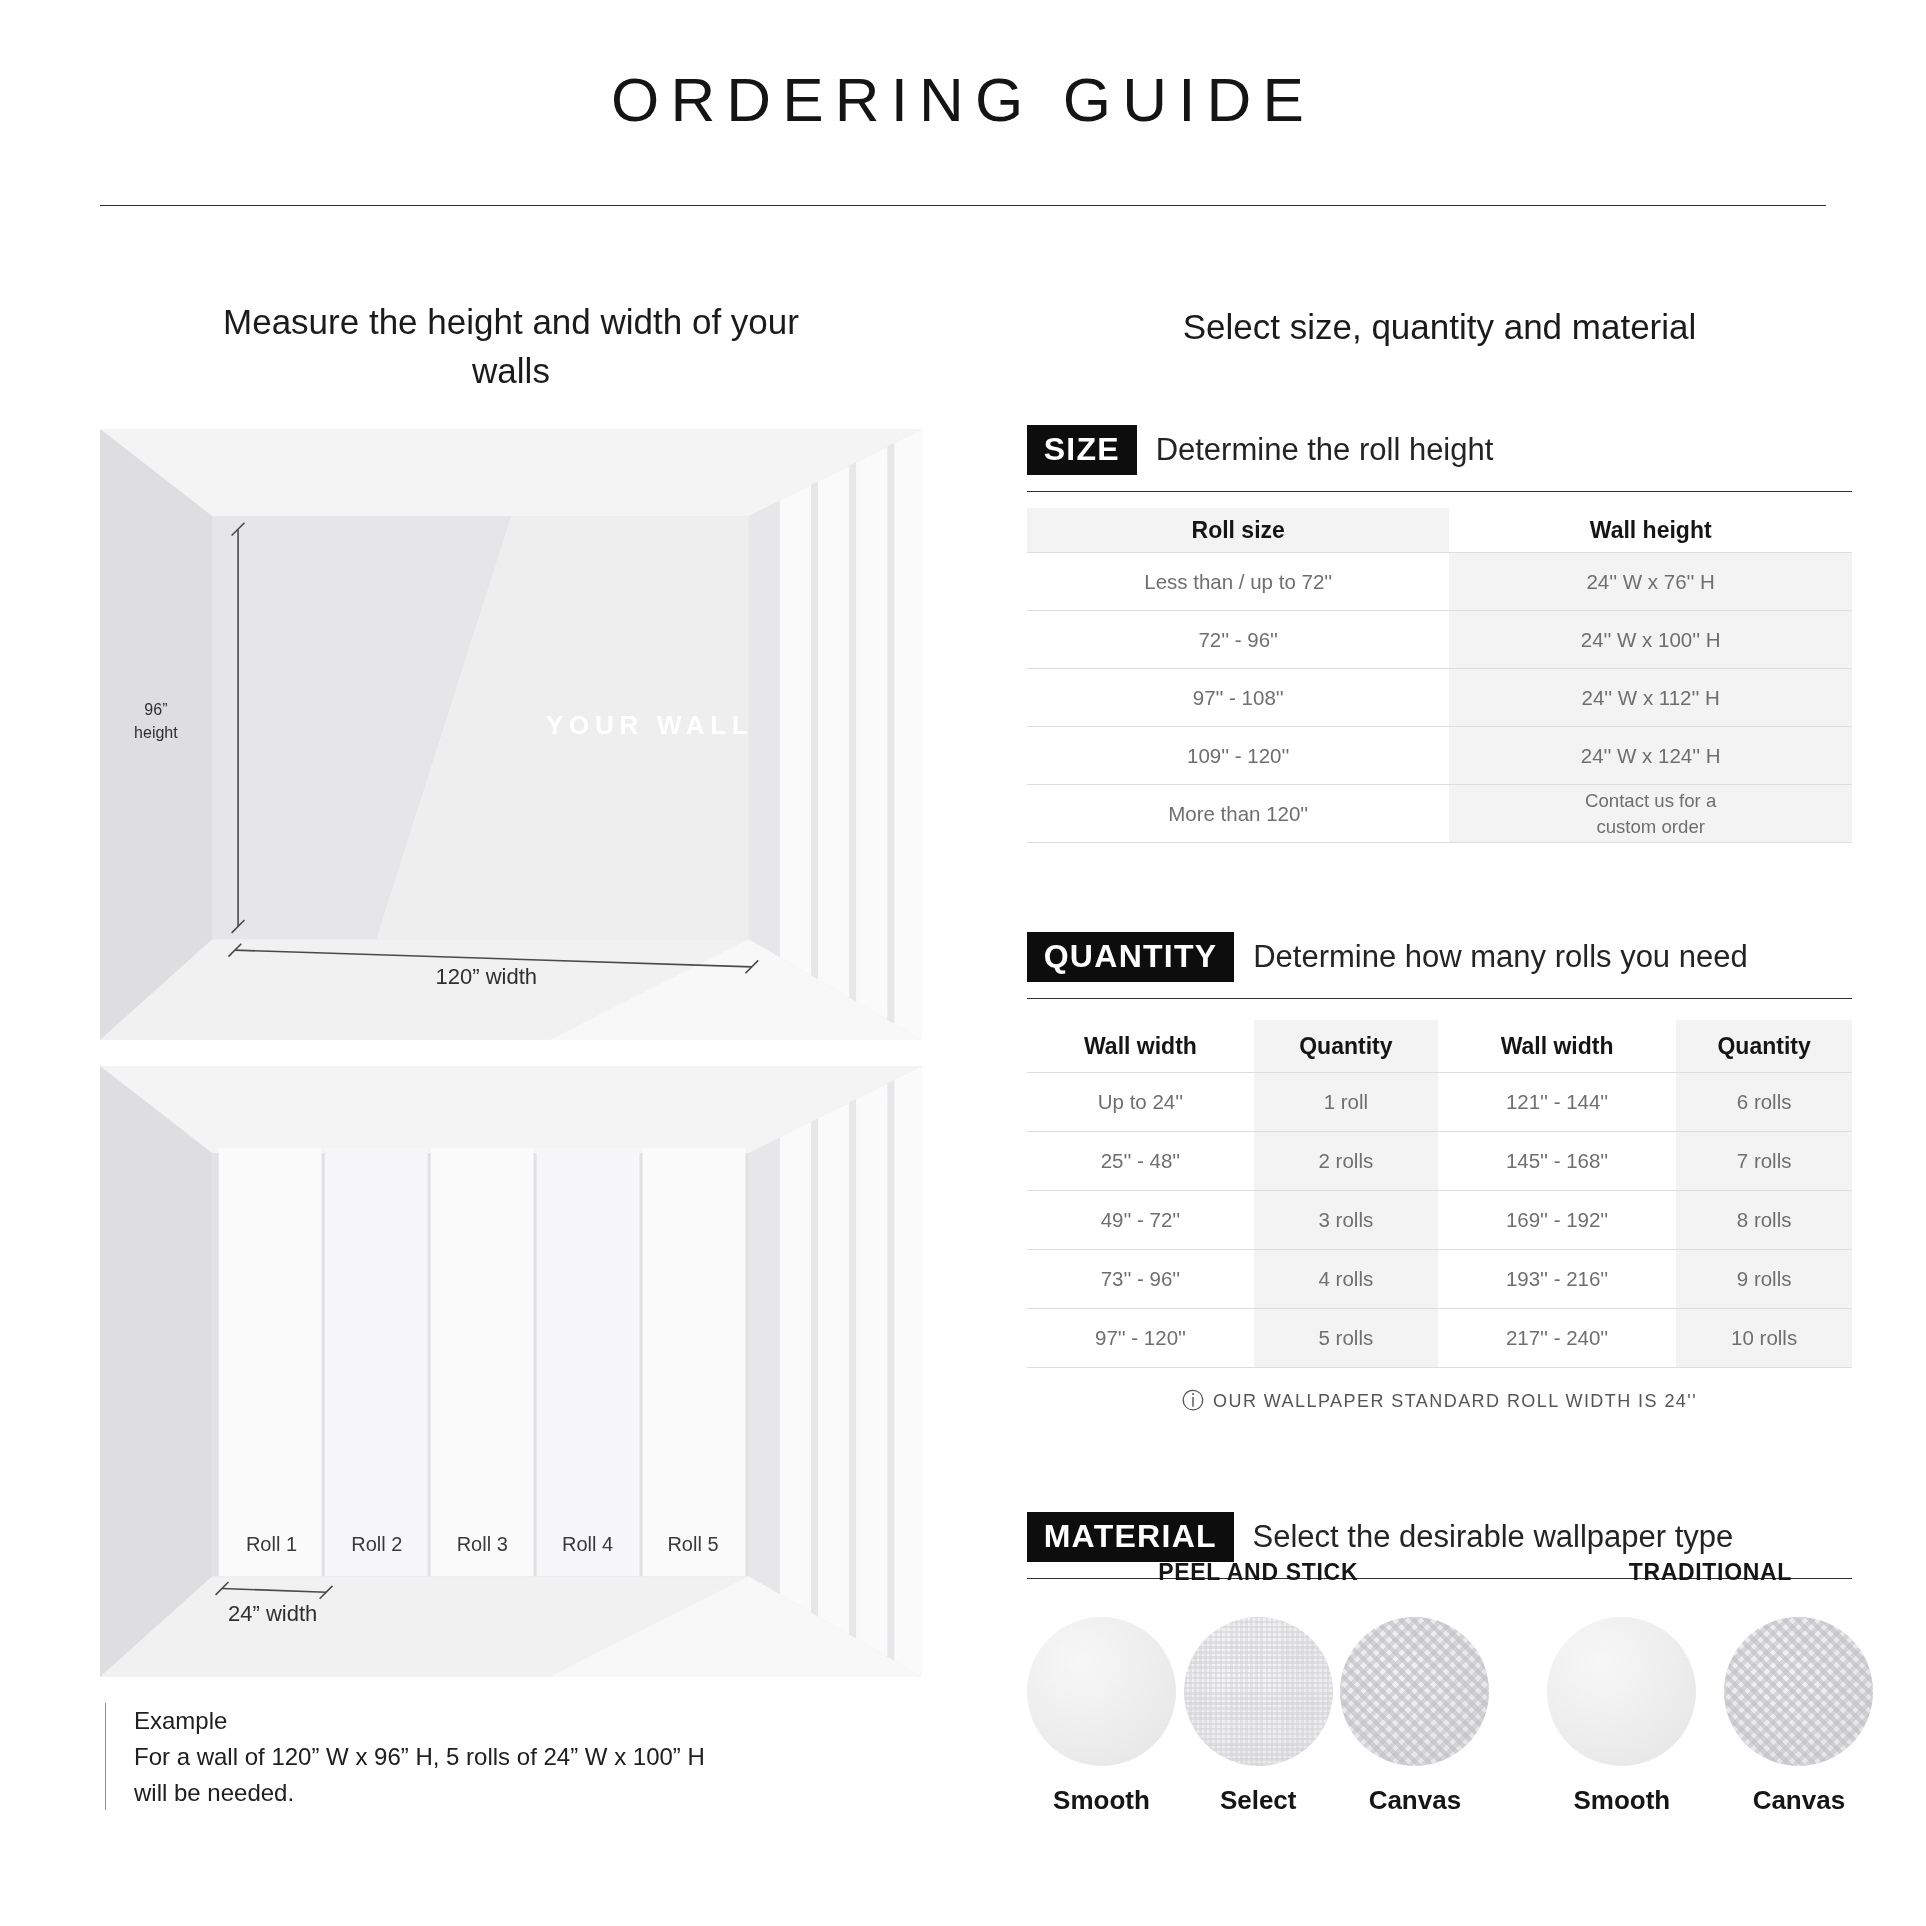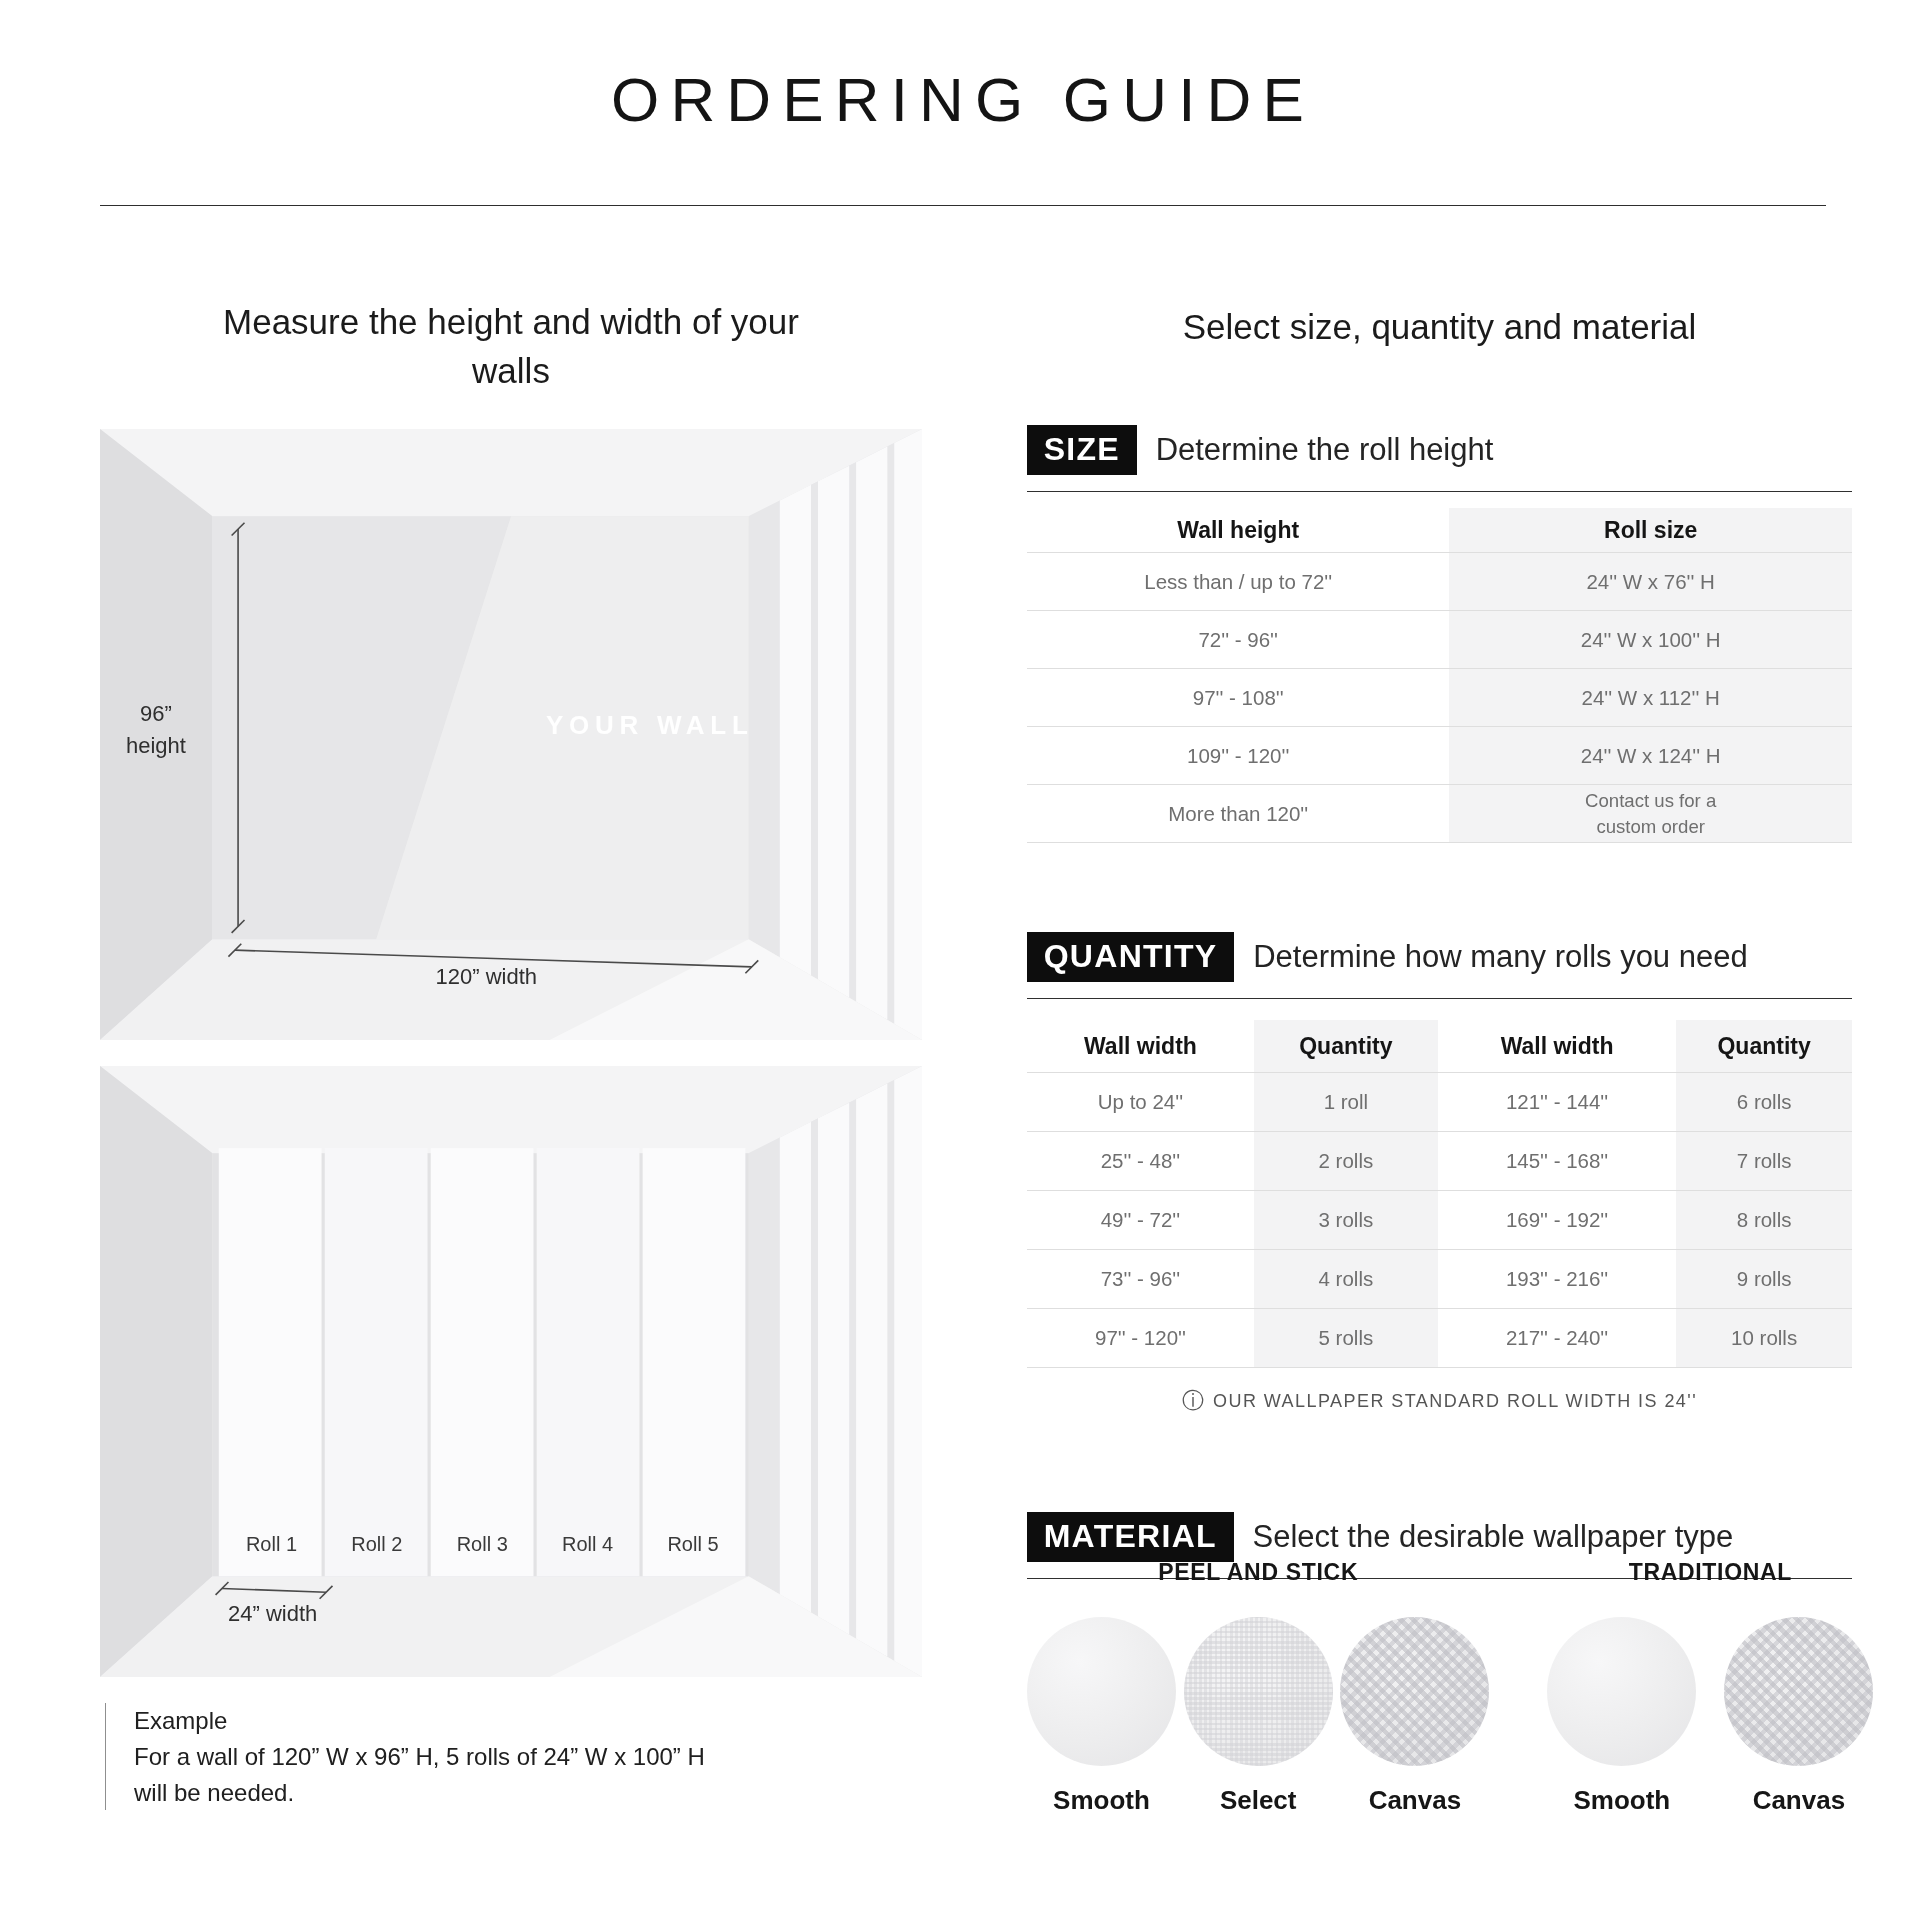--- a/index.html
+++ b/index.html
@@ -24,21 +24,21 @@
     font-size:35px; font-weight:500; color:#1b1b1b; }
 
   
   .room { position:absolute; left:100px; width:822px; height:611px; }
   .room1 { top:429px; }
   .room2 { top:1066px; }
   .room-svg { position:absolute; inset:0; width:100%; height:100%; display:block; }
   .room-overlay { position:absolute; text-align:center; color:#2f2f2f; }
   .your-wall { left:14.5%; width:65%; top:46%; font-size:26px; font-weight:700;
     letter-spacing:0.22em; color:rgba(255,255,255,0.95);text-align:right; }
-  .height-label { left:0; width:13.6%; top:44%; font-size:22px; line-height:1.45; }
+  .height-label { left:0; width:13.6%; top:44%; font-size:16px; line-height:1.45; }
   .width-label { left:14.5%; width:65%; top:87.5%; font-size:22px; }
   .rolls-row { position:absolute; left:14.45%; width:64.1%; top:76.5%; height:6%;
     display:flex; }
   .rolls-row span { flex:1; text-align:center; font-size:20px; color:#3a3a3a; }
   .roll-width-label { left:14%; width:14%; top:87.5%; font-size:22px; }
 
   
   .example { position:absolute; left:105px; top:1703px; width:738px;
     border-left:1.9px solid #8f8f8f; padding-left:28px; font-size:24px; line-height:1.5; color:#202020; }
 
@@ -180,22 +180,22 @@
 will be needed.</div>
   </div>
 
   <h2 class="right-heading">Select size, quantity and material</h2>
 
   <div class="section-head sec-size">
     <span class="badge">SIZE</span>
     <span class="sec-title">Determine the roll height</span>
   </div>
   <div class="size-table">
+    <div class="st-cell st-head st-gray">Roll size</div>
     <div class="st-cell st-head">Wall height</div>
-    <div class="st-cell st-head st-gray">Roll size</div>
 
     <div class="st-cell st-val">Less than / up to 72''</div>
     <div class="st-cell st-val st-gray">24'' W x 76'' H</div>
 
     <div class="st-cell st-val">72'' - 96''</div>
     <div class="st-cell st-val st-gray">24'' W x 100'' H</div>
 
     <div class="st-cell st-val">97'' - 108''</div>
     <div class="st-cell st-val st-gray">24'' W x 112'' H</div>
 

